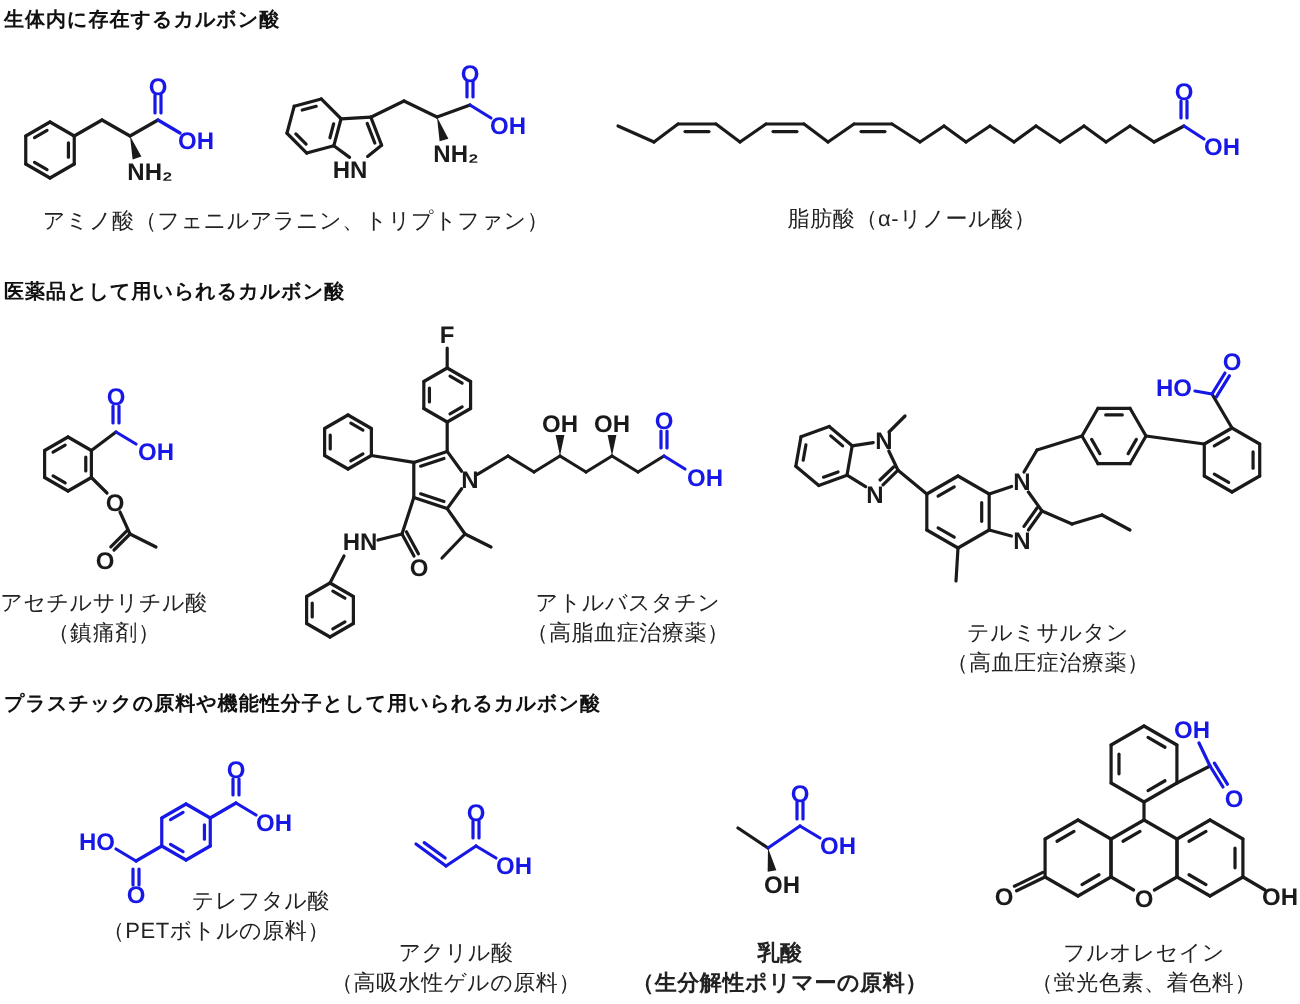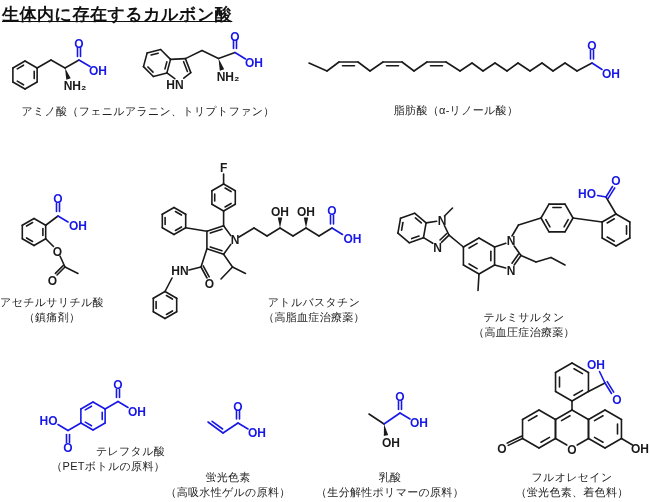--- a/index.html
+++ b/index.html
@@ -1,32 +1,34 @@
 <!DOCTYPE html>
 <html><head>
 <meta charset="utf-8">
 <style>
   html,body{margin:0;padding:0;background:#fff;}
   #stage{position:relative;width:650px;height:502px;background:#ffffff;overflow:hidden;
          font-family:"Liberation Sans",sans-serif;}
-  .sec-title{position:absolute;left:2px;font-size:17px;font-weight:700;color:#111;
-             letter-spacing:0.5px;white-space:nowrap;text-decoration:underline;}
+  .sec-title{position:absolute;left:2px;font-size:10px;font-weight:700;color:#111;
+             letter-spacing:0.5px;white-space:nowrap;}
   #title-1{top:3px;}
   #title-2{top:139px;}
   #title-3{top:345px;}
   .caption{position:absolute;font-size:11px;color:#222;text-align:center;
            line-height:14.5px;white-space:pre-line;letter-spacing:0.3px;}
   svg{position:absolute;overflow:visible;}
   svg text{font-family:"Liberation Sans",sans-serif;font-weight:700;}
 </style>
 </head>
 <body>
 
 <div id="stage">
   <div class="sec-title" id="title-1">生体内に存在するカルボン酸</div>
+  <div class="sec-title" id="title-2">医薬品として用いられるカルボン酸</div>
+  <div class="sec-title" id="title-3">プラスチックの原料や機能性分子として用いられるカルボン酸</div>
   <div id="structures">
       <svg viewBox="0 0 125 72" style="left: 5px; top: 33px; width: 125px; height: 72px;">
         <line x1="20" y1="56" x2="7.875644347017857" y2="49" stroke="#1a1a1a" stroke-width="1.6" stroke-linecap="round"></line>
         <line x1="18.52567835259737" y1="51.7888" x2="12.2598113511362" y2="48.1712" stroke="#1a1a1a" stroke-width="1.6" stroke-linecap="round"></line>
         <line x1="7.875644347017857" y1="49" x2="7.875644347017859" y2="35" stroke="#1a1a1a" stroke-width="1.6" stroke-linecap="round"></line>
         <line x1="7.875644347017859" y1="35" x2="19.999999999999996" y2="28" stroke="#1a1a1a" stroke-width="1.6" stroke-linecap="round"></line>
         <line x1="12.2598113511362" y1="35.8288" x2="18.525678352597367" y2="32.2112" stroke="#1a1a1a" stroke-width="1.6" stroke-linecap="round"></line>
         <line x1="19.999999999999996" y1="28" x2="32.12435565298214" y2="34.99999999999999" stroke="#1a1a1a" stroke-width="1.6" stroke-linecap="round"></line>
         <line x1="32.12435565298214" y1="34.99999999999999" x2="32.124355652982146" y2="48.99999999999999" stroke="#1a1a1a" stroke-width="1.6" stroke-linecap="round"></line>
         <line x1="29.214510296266425" y1="38.38239999999999" x2="29.214510296266432" y2="45.617599999999996" stroke="#1a1a1a" stroke-width="1.6" stroke-linecap="round"></line>
@@ -355,20 +357,20 @@
       <div class="caption" style="left: -2px; top: 104px; width: 300px;">アミノ酸（フェニルアラニン、トリプトファン）</div>
       <div class="caption" style="left: 346px; top: 103px; width: 220px;">脂肪酸（α-リノール酸）</div>
       <div class="caption" style="left: -13px; top: 295px; width: 130px;">アセチルサリチル酸
 （鎮痛剤）</div>
       <div class="caption" style="left: 239px; top: 295px; width: 150px;">アトルバスタチン
 （高脂血症治療薬）</div>
       <div class="caption" style="left: 449px; top: 310px; width: 150px;">テルミサルタン
 （高血圧症治療薬）</div>
       <div class="caption" style="left: 15px; top: 444px; width: 150px; text-align: right;">テレフタル酸
 （PETボトルの原料）</div>
-      <div class="caption" style="left: 148px; top: 470px; width: 160px;">蛍光色素
+      <div class="caption" style="left: 148px; top: 470px; width: 160px;">アクリル酸
 （高吸水性ゲルの原料）</div>
-      <div class="caption" style="left: 300px; top: 470px; width: 180px;">乳酸
+      <div class="caption" style="left: 300px; top: 470px; width: 180px; font-weight: bold;">乳酸
 （生分解性ポリマーの原料）</div>
       <div class="caption" style="left: 492px; top: 470px; width: 160px;">フルオレセイン
 （蛍光色素、着色料）</div>
     </div>
 </div>
 
 </body></html>

